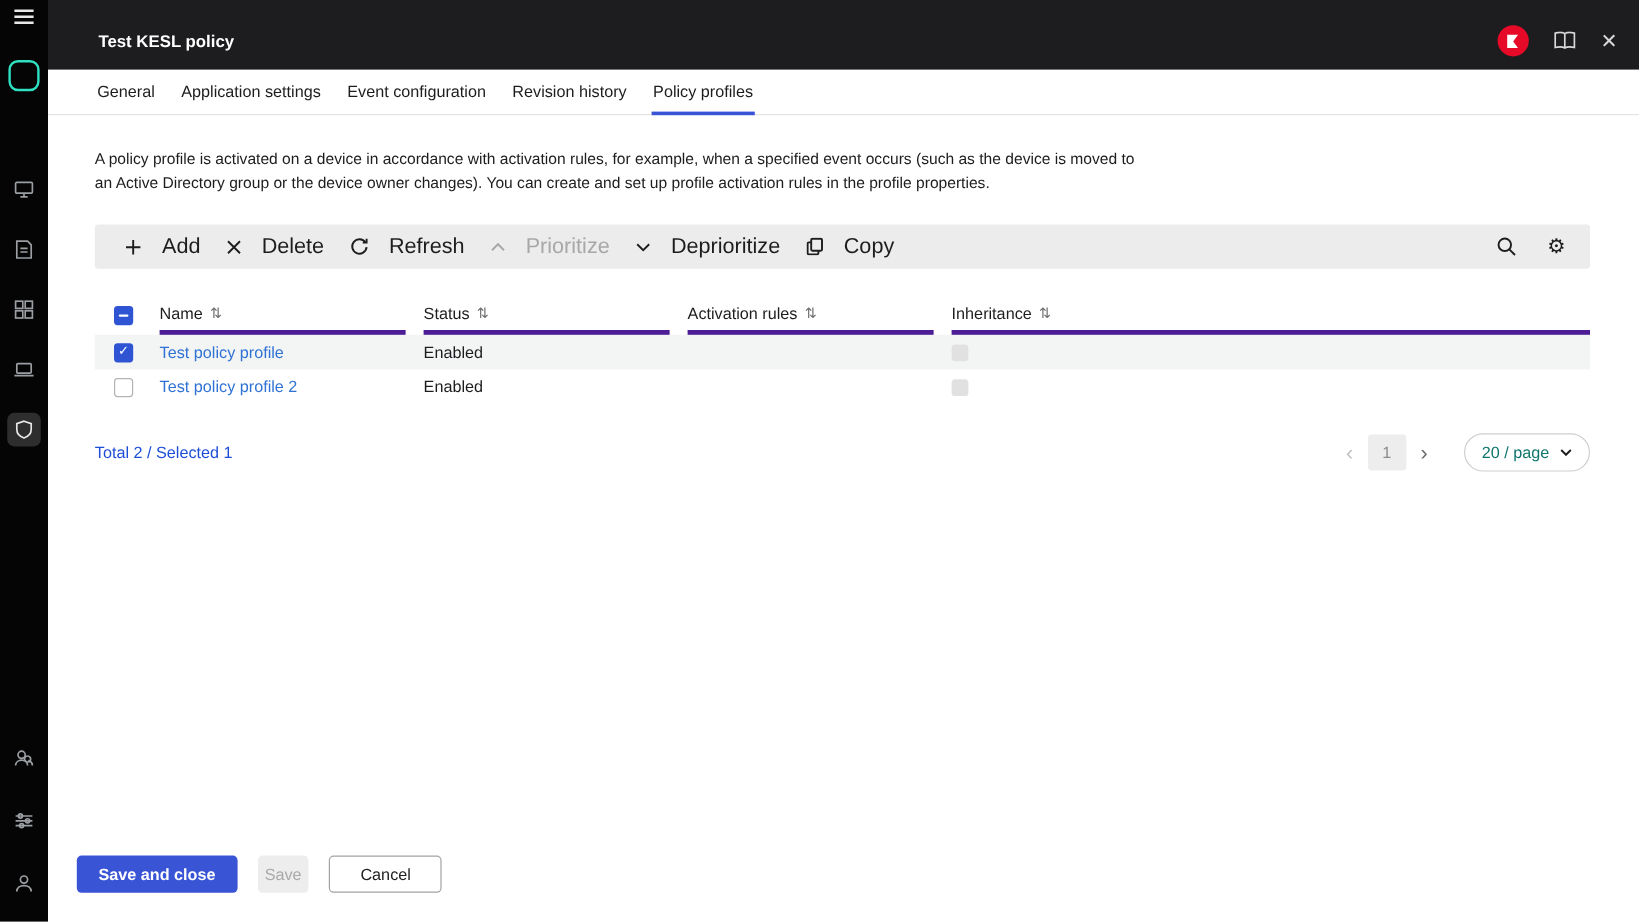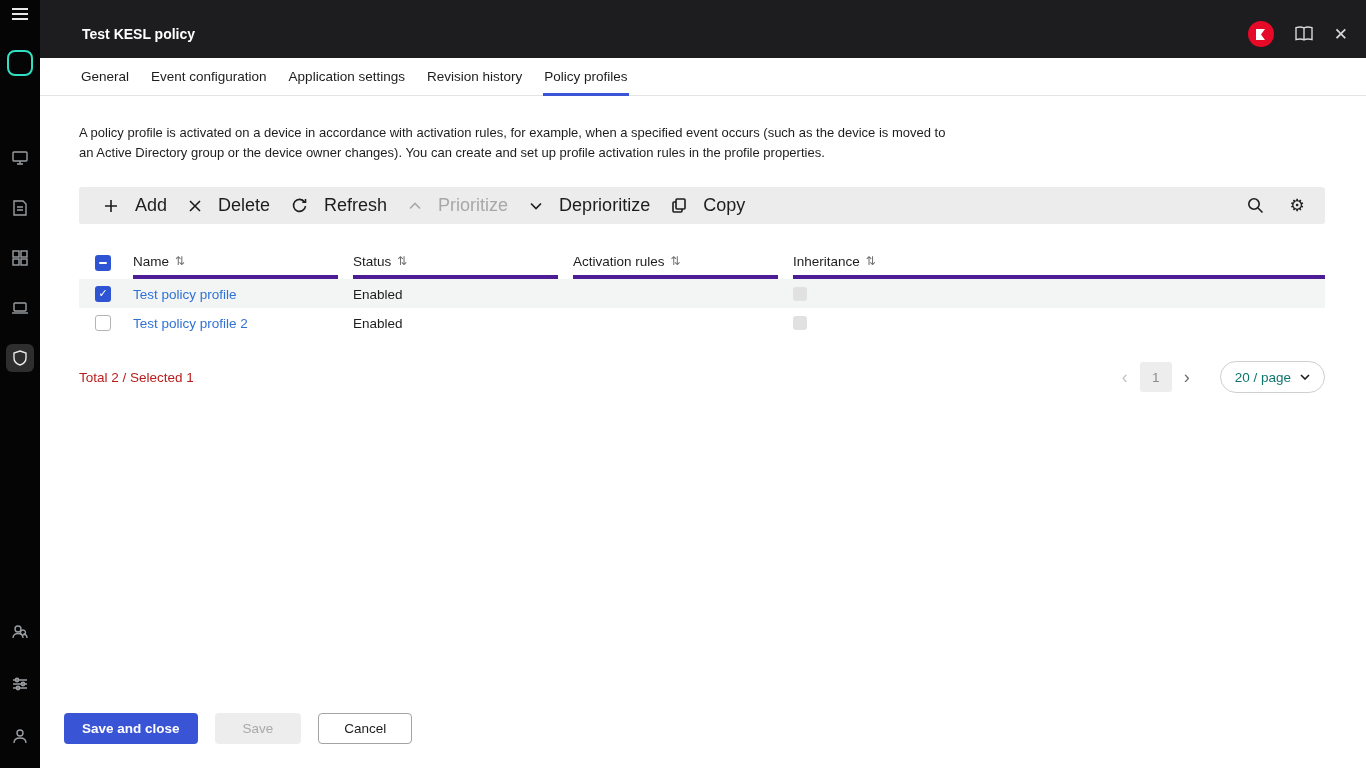--- a/index.html
+++ b/index.html
@@ -71,36 +71,36 @@
   .cb { width:16px; height:16px; border-radius:3px; display:flex; align-items:center; justify-content:center; cursor:pointer; }
   .cb.checked { background:#2e54d4; }
   .cb.indet { background:#2e54d4; }
   .cb.unchecked { background:#fff; border:1.5px solid #b4b4b4; }
   .cb .mark { color:#fff; font-size:11px; line-height:1; }
   .cb .minus { width:8px; height:2px; background:#fff; border-radius:1px; }
   .cb-disabled { width:14px; height:14px; border-radius:3px; background:#e1e1e1; }
 
   
   .list-footer { margin-top:24px; display:flex; align-items:center; }
-  .total { font-size:13.5px; color:#b91c1c; }
+  .total { font-size:13.5px; color:#1d4ed8; }
   .pager { margin-left:auto; display:flex; align-items:center; gap:6px; }
   .pg-arrow { background:none; border:none; font-size:18px; cursor:pointer; padding:0 6px; }
   .pg-prev { color:#c2c2c2; }
   .pg-next { color:#6e6e6e; }
   .pg-page { width:32px; height:30px; background:#ededed; border:none; border-radius:3px;
     color:#8c8c8c; font-size:13.5px; cursor:pointer; }
   .page-size { margin-left:18px; height:32px; border:1px solid #cfcfcf; border-radius:16px; background:#fff;
     display:flex; align-items:center; gap:9px; padding:0 14px; font-size:13.5px; color:#0f766e; cursor:pointer; }
   .page-size svg { stroke:#1d1d1f; fill:none; stroke-width:1.6; }
 
   
   .actions { position:absolute; left:24px; bottom:24px; display:flex; align-items:center; gap:17px; }
   .btn { height:31px; border-radius:4px; font-size:13.5px; font-family:inherit; cursor:pointer; }
   .btn-primary { background:#3a54d6; color:#fff; border:none; padding:0 18px; font-weight:bold; }
-  .btn-disabled { background:#ededed; color:#a9a9a9; border:none; padding:0 28px; cursor:default; }
+  .btn-disabled { background:#ededed; color:#a9a9a9; border:none; padding:0 6px; cursor:default; }
   .btn-secondary { background:#fff; color:#1d1d1f; border:1px solid #a3a3a3; padding:0 25px; }
 </style>
 </head>
 <body>
 
 <div class="sidebar">
   <div class="sb-top sb-item hamburger">
     <svg width="18" height="14" viewBox="0 0 18 14">
         <path d="M1 2h16M1 7h16M1 12h16"></path>
       </svg>
@@ -178,22 +178,22 @@
         </svg>
     </button>
     <button class="icon-btn close-x">✕</button>
   </div>
 </div>
 
 <div class="content">
 
   <div class="tabs">
     <div class="tab">General</div>
+    <div class="tab">Application settings</div>
     <div class="tab">Event configuration</div>
-    <div class="tab">Application settings</div>
     <div class="tab">Revision history</div>
     <div class="tab active">Policy profiles</div>
   </div>
 
   <div class="main">
     <div class="description">A policy profile is activated on a device in accordance with activation rules, for example, when a specified event occurs (such as the device is moved to an Active Directory group or the device owner changes). You can create and set up profile activation rules in the profile properties.</div>
 
     <div class="toolbar">
       <button class="tb-btn">
         <svg width="14" height="14" viewBox="0 0 14 14">

